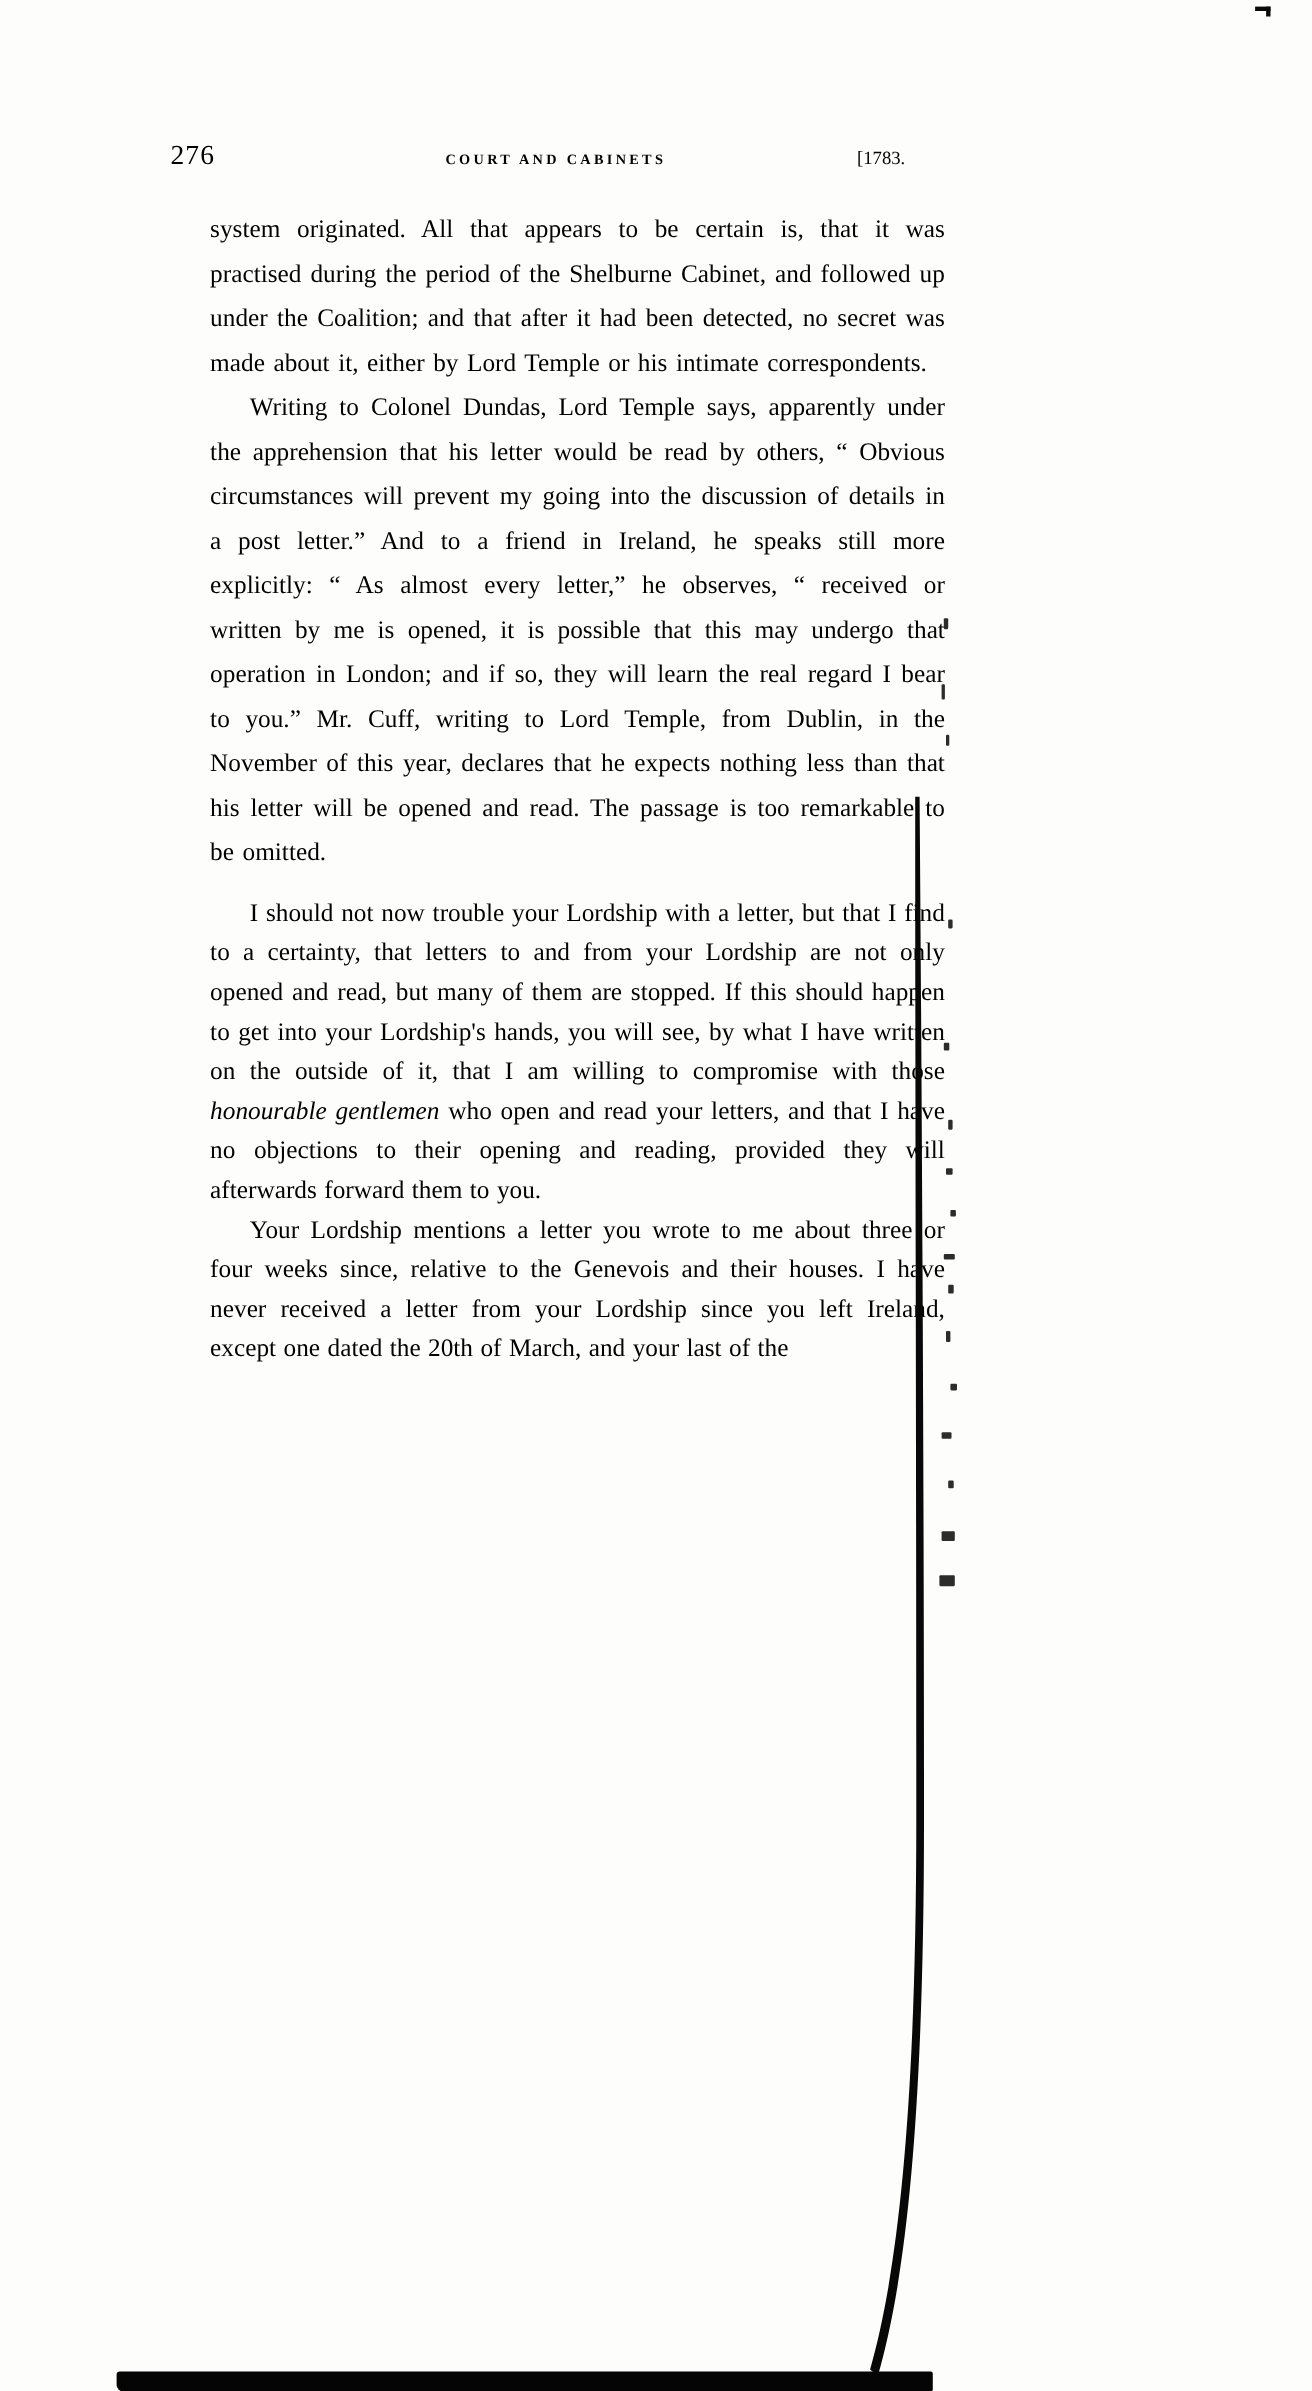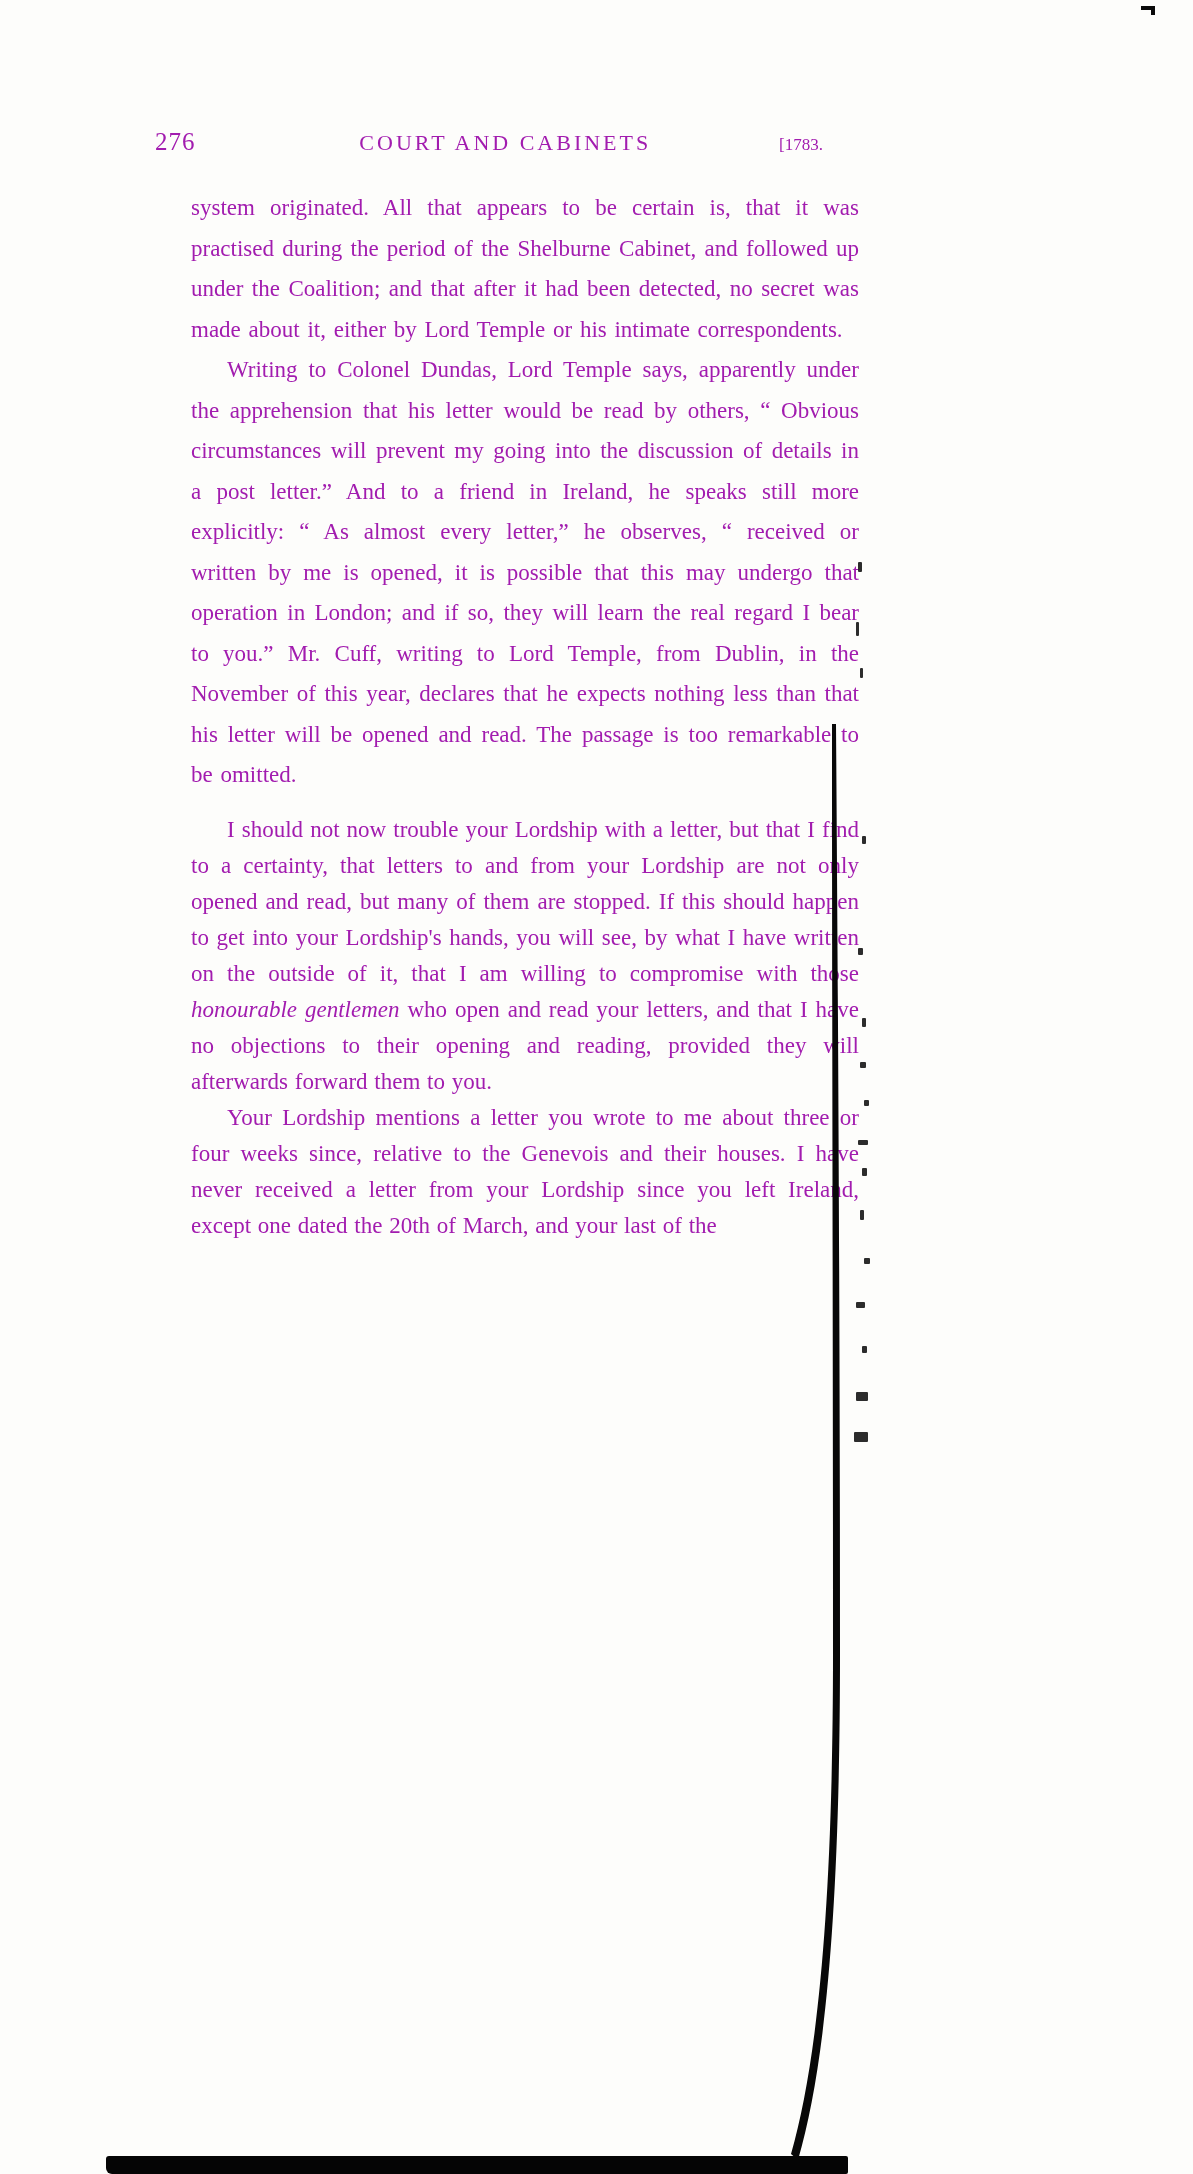--- a/index.html
+++ b/index.html
@@ -4,36 +4,36 @@
 <style>
   * { box-sizing: border-box; }
   html, body { margin: 0; padding: 0; background: #e9e7e2; }
   .scan-page {
     position: relative;
     width: 1193px;
     height: 2174px;
     margin: 0 auto;
     background: #fdfdfb;
     font-family: "Liberation Serif", serif;
-    color: #a21caf;
+    color: #000000;
     overflow: hidden;
   }
   .running-header {
     position: absolute;
     top: 128px;
     left: 155px;
     width: 668px;
     display: flex;
     justify-content: space-between;
     align-items: baseline;
   }
   .page-number { font-size: 25px; letter-spacing: 1px; }
   .header-title {
-    font-size: 22px;
-    font-weight: normal;
+    font-size: 13px;
+    font-weight: bold;
     letter-spacing: 3px;
     transform: translateX(18px);
   }
   .header-date { font-size: 17px; }
   .page-body {
     position: absolute;
     top: 188px;
     left: 155px;
     width: 668px;
     text-align: justify;

